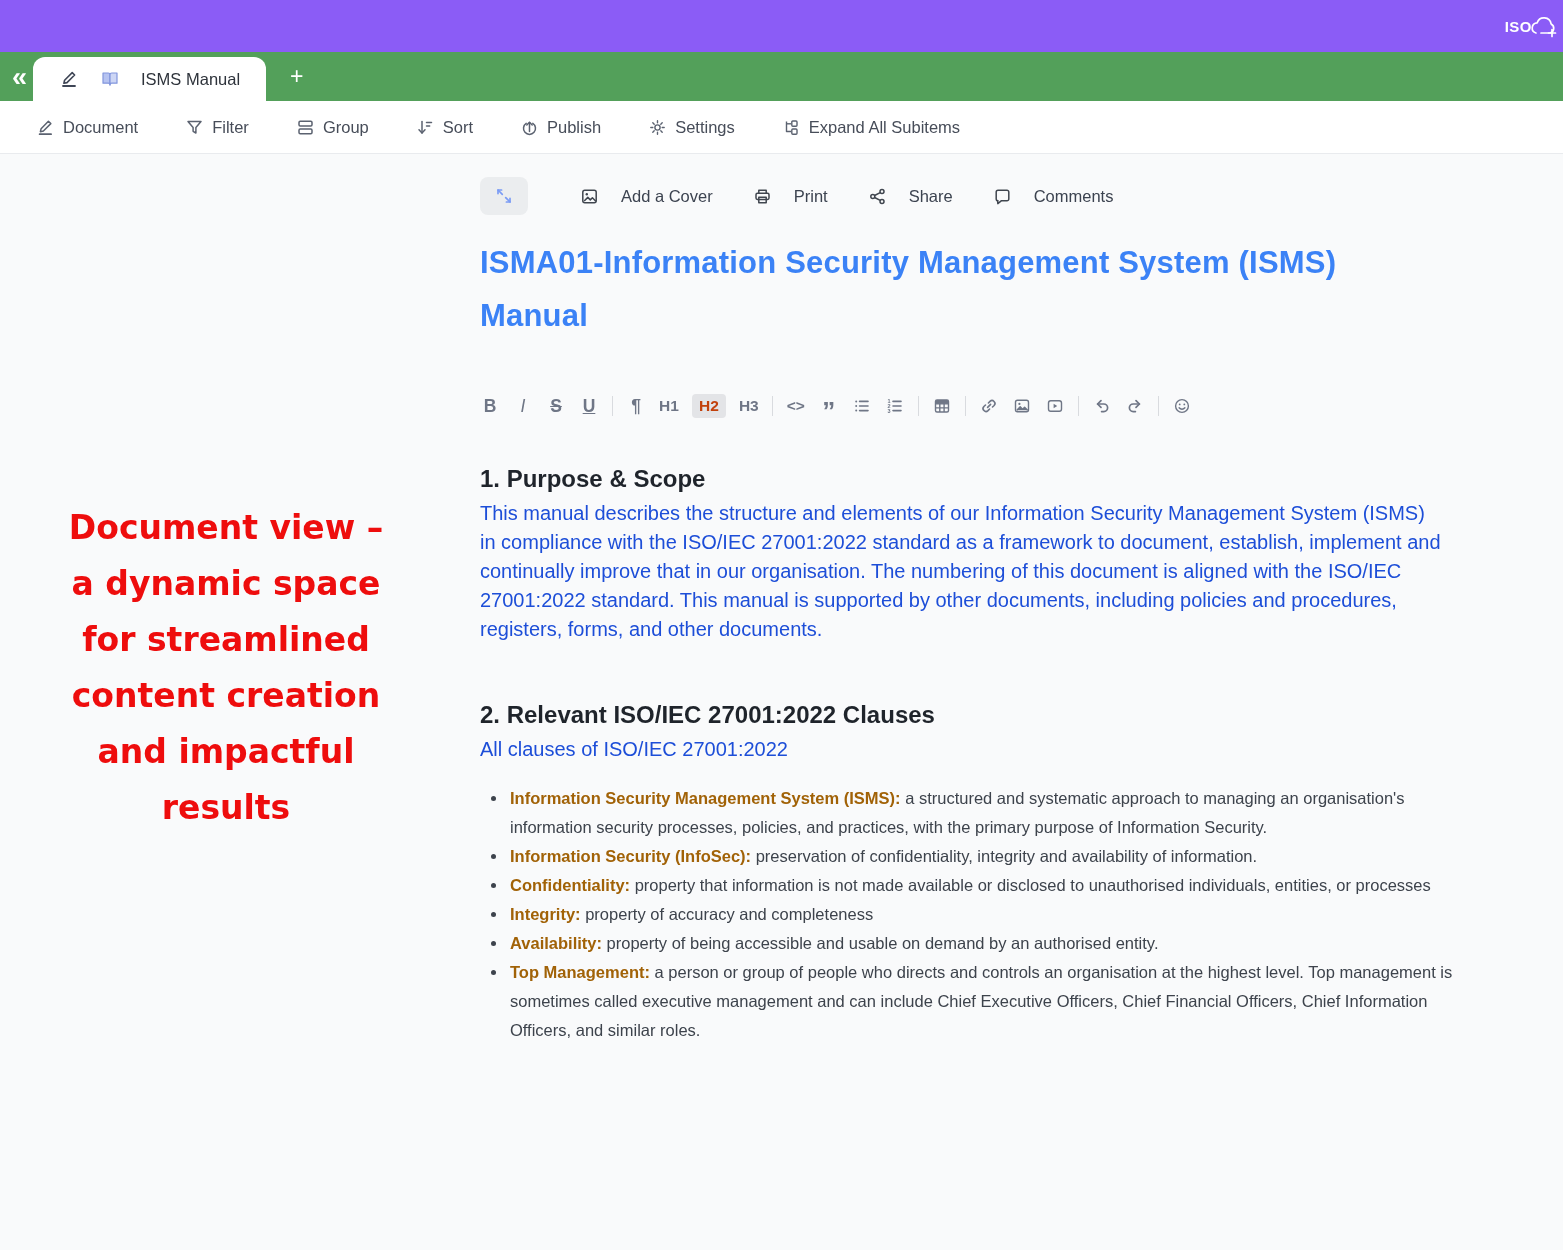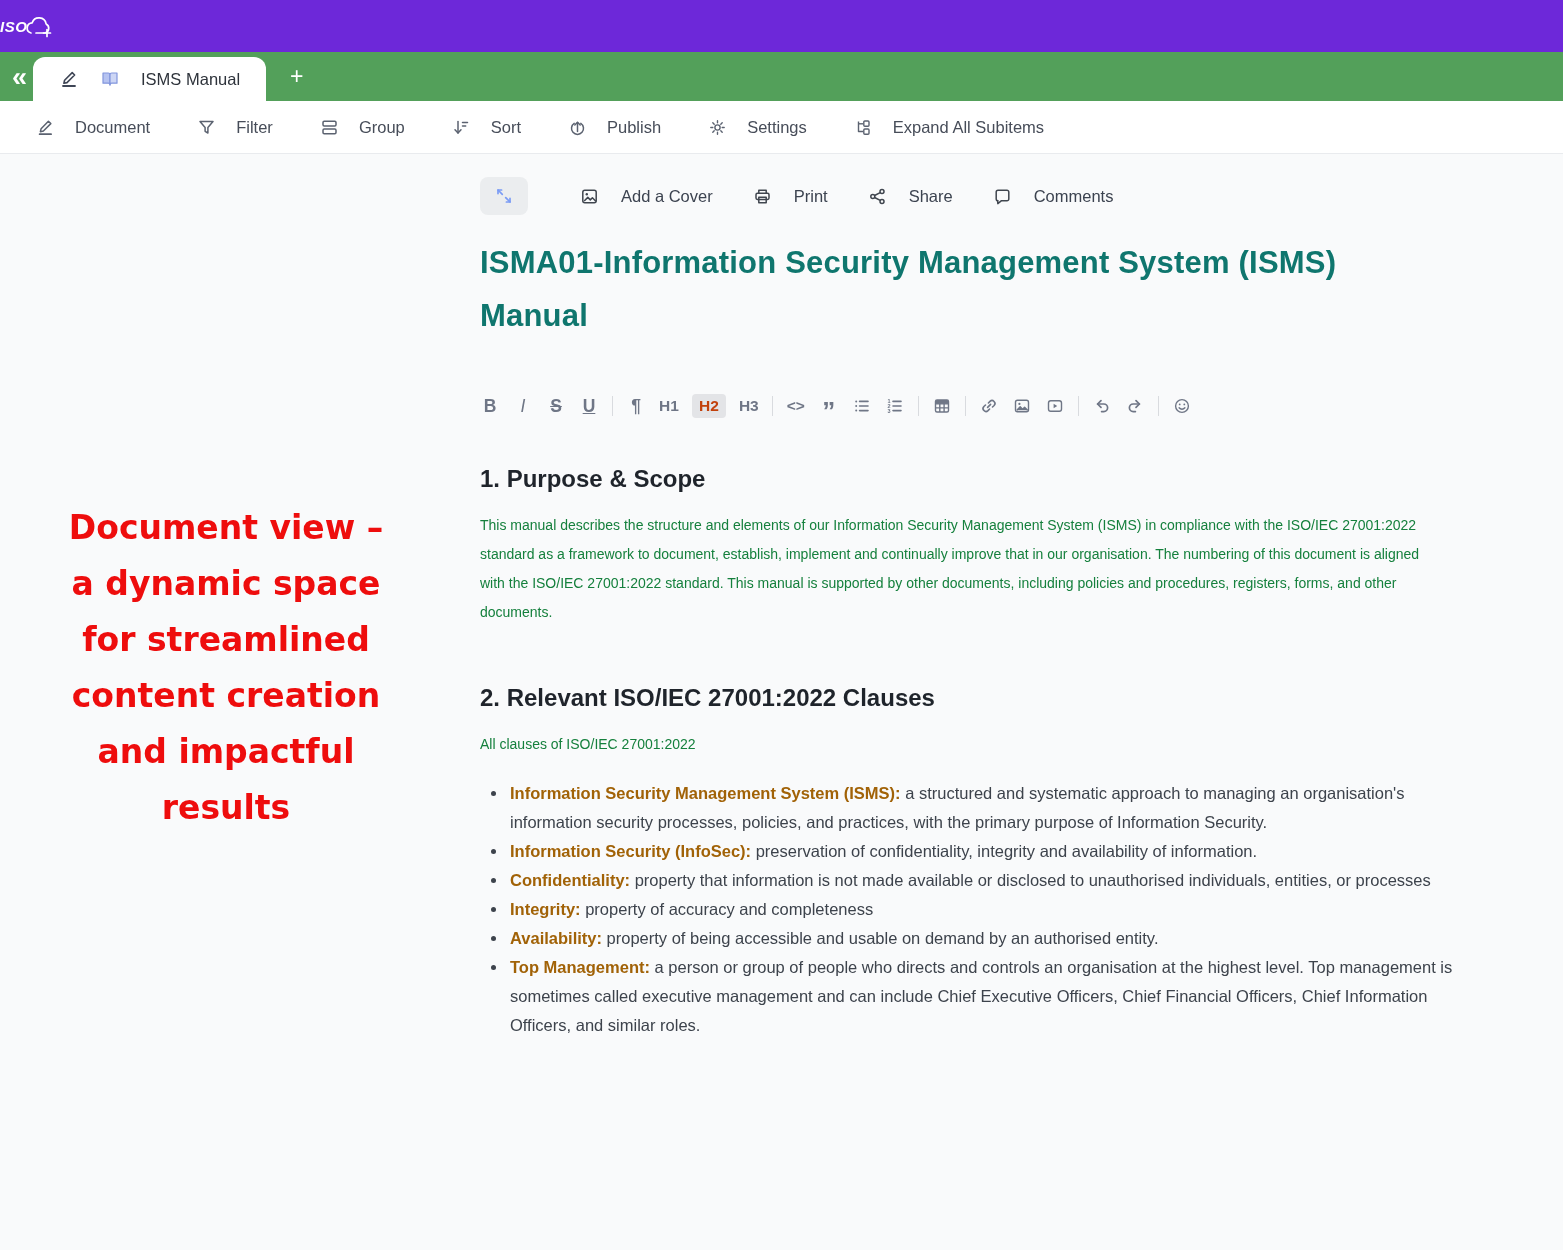--- a/index.html
+++ b/index.html
@@ -1,65 +1,65 @@
 <!DOCTYPE html>
 <html><head>
 <meta charset="utf-8">
 <style>
   * { box-sizing: border-box; margin: 0; padding: 0; }
   html, body { background: #f9fafb; }
   body { font-family: "Liberation Sans", sans-serif; }
   .screen { position: relative; width: 1563px; height: 1250px; overflow: hidden; background: #f9fafb; }
 
   
-  .topbar { height: 52px; background: #6d28d9; display: flex; align-items: center; justify-content: flex-start; font-style: italic; }
+  .topbar { height: 52px; background: #8b5cf6; display: flex; align-items: center; justify-content: flex-end; }
   .logo { display: flex; align-items: center; color: #fff; }
   .logo-text { font-weight: 700; font-size: 15px; letter-spacing: .5px; margin-right: -7px; position: relative; z-index: 1; }
 
   
   .tabbar { height: 49px; background: #53a05a; display: flex; align-items: flex-end; padding-left: 10px; }
   .collapse-btn { color: #fff; font-size: 27px; font-weight: 700; line-height: 1; margin: 0 6px 10px 2px; cursor: pointer; }
   .tab { background: #fff; border-radius: 12px 12px 0 0; height: 44px; display: flex; align-items: center; gap: 21px; padding: 0 26px; cursor: pointer; }
   .tab-label { font-size: 16.5px; color: #2e333b; }
   .newtab-btn { color: #fff; font-size: 23px; margin: 0 0 11px 24px; cursor: pointer; }
 
   
   .menubar { height: 53px; background: #fff; border-bottom: 1px solid #e9ebee; display: flex; align-items: center; gap: 47px; padding-left: 36px; }
-  .menu-item { display: flex; align-items: center; gap: 20px; font-size: 16.5px; color: #474d59; cursor: pointer; white-space: nowrap; }
+  .menu-item { display: flex; align-items: center; gap: 8px; font-size: 16.5px; color: #474d59; cursor: pointer; white-space: nowrap; }
   .menu-item svg { flex: 0 0 auto; }
 
   
   .content { position: absolute; left: 0; top: 155px; width: 1563px; height: 1095px; background: #f9fafb; }
 
   .annotation { position: absolute; left: 42px; top: 345px; width: 368px; text-align: center;
     font-size: 33px; line-height: 56px; font-weight: 600; white-space: pre-line;
     font-family: "DejaVu Sans", sans-serif; }
 
   .doc { position: absolute; left: 480px; top: 22px; width: 990px; }
 
   .actions { display: flex; align-items: center; }
   .expand-btn { width: 48px; height: 38px; background: #ebedef; border-radius: 8px; display: flex; align-items: center; justify-content: center; cursor: pointer; margin-right: 52px; }
   .action-item { display: flex; align-items: center; gap: 22px; font-size: 16.5px; color: #3c4350; cursor: pointer; margin-right: 40px; }
 
-  .doc-title { margin-top: 21px; max-width: 952px; font-size: 31px; line-height: 53px; font-weight: 700; color: #0f766e; letter-spacing: .2px; cursor: text; }
+  .doc-title { margin-top: 21px; max-width: 952px; font-size: 31px; line-height: 53px; font-weight: 700; color: #3b82f6; letter-spacing: .2px; cursor: text; }
 
   .fmtbar { margin-top: 52px; display: flex; align-items: center; gap: 13px; color: #6f7686; }
   .fmt { min-width: 20px; text-align: center; font-size: 17.5px; font-weight: 600; cursor: pointer; display: flex; align-items: center; justify-content: center; }
   .fmt-italic { font-style: italic; font-weight: 500; }
   .fmt-strike { text-decoration: line-through; }
   .fmt-under { text-decoration: underline; }
   .fmt-h { font-size: 15.5px; font-weight: 700; }
   .fmt-active { background: #e3e4e7; border-radius: 4px; padding: 3px 7px; color: #c2410c; }
   .fmt-quote { font-size: 26px; line-height: 14px; padding-top: 10px; }
   .fmt-sep { width: 1px; height: 20px; background: #d9dbdf; }
 
   .section-heading { margin-top: 46px; font-size: 24px; font-weight: 700; color: #1f242b; line-height: 30px; }
   .section-heading.mt-lg { margin-top: 56px; }
   .section-heading.mt-xl { margin-top: 58px; }
-  .doc p { margin-top: 17px; max-width: 962px; font-size: 14px; line-height: 29px; color: #15803d; }
+  .doc p { margin-top: 5px; max-width: 962px; font-size: 20px; line-height: 29px; color: #1d4ed8; }
   .doc ul { margin-top: 20px; padding-left: 28px; max-width: 985px; }
   .doc li { font-size: 16.5px; line-height: 29px; color: #3d434c; padding-left: 2px; }
   .doc li b { color: #a16207; }
 
   svg { display: block; }
 </style>
 </head>
 <body>
 
 <div class="screen">

